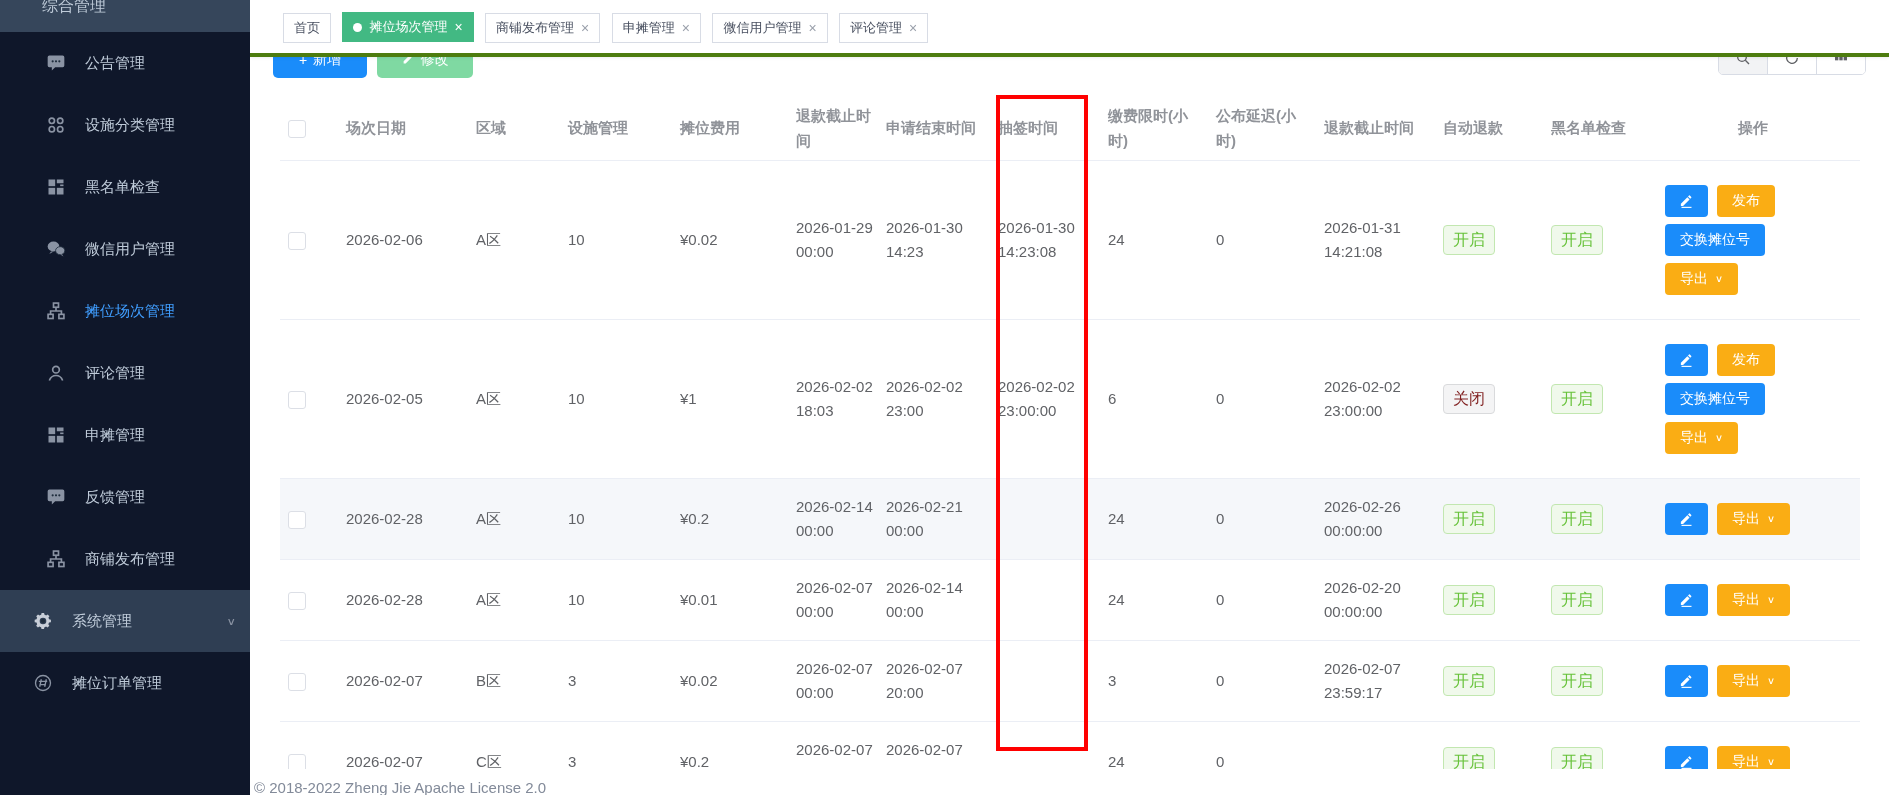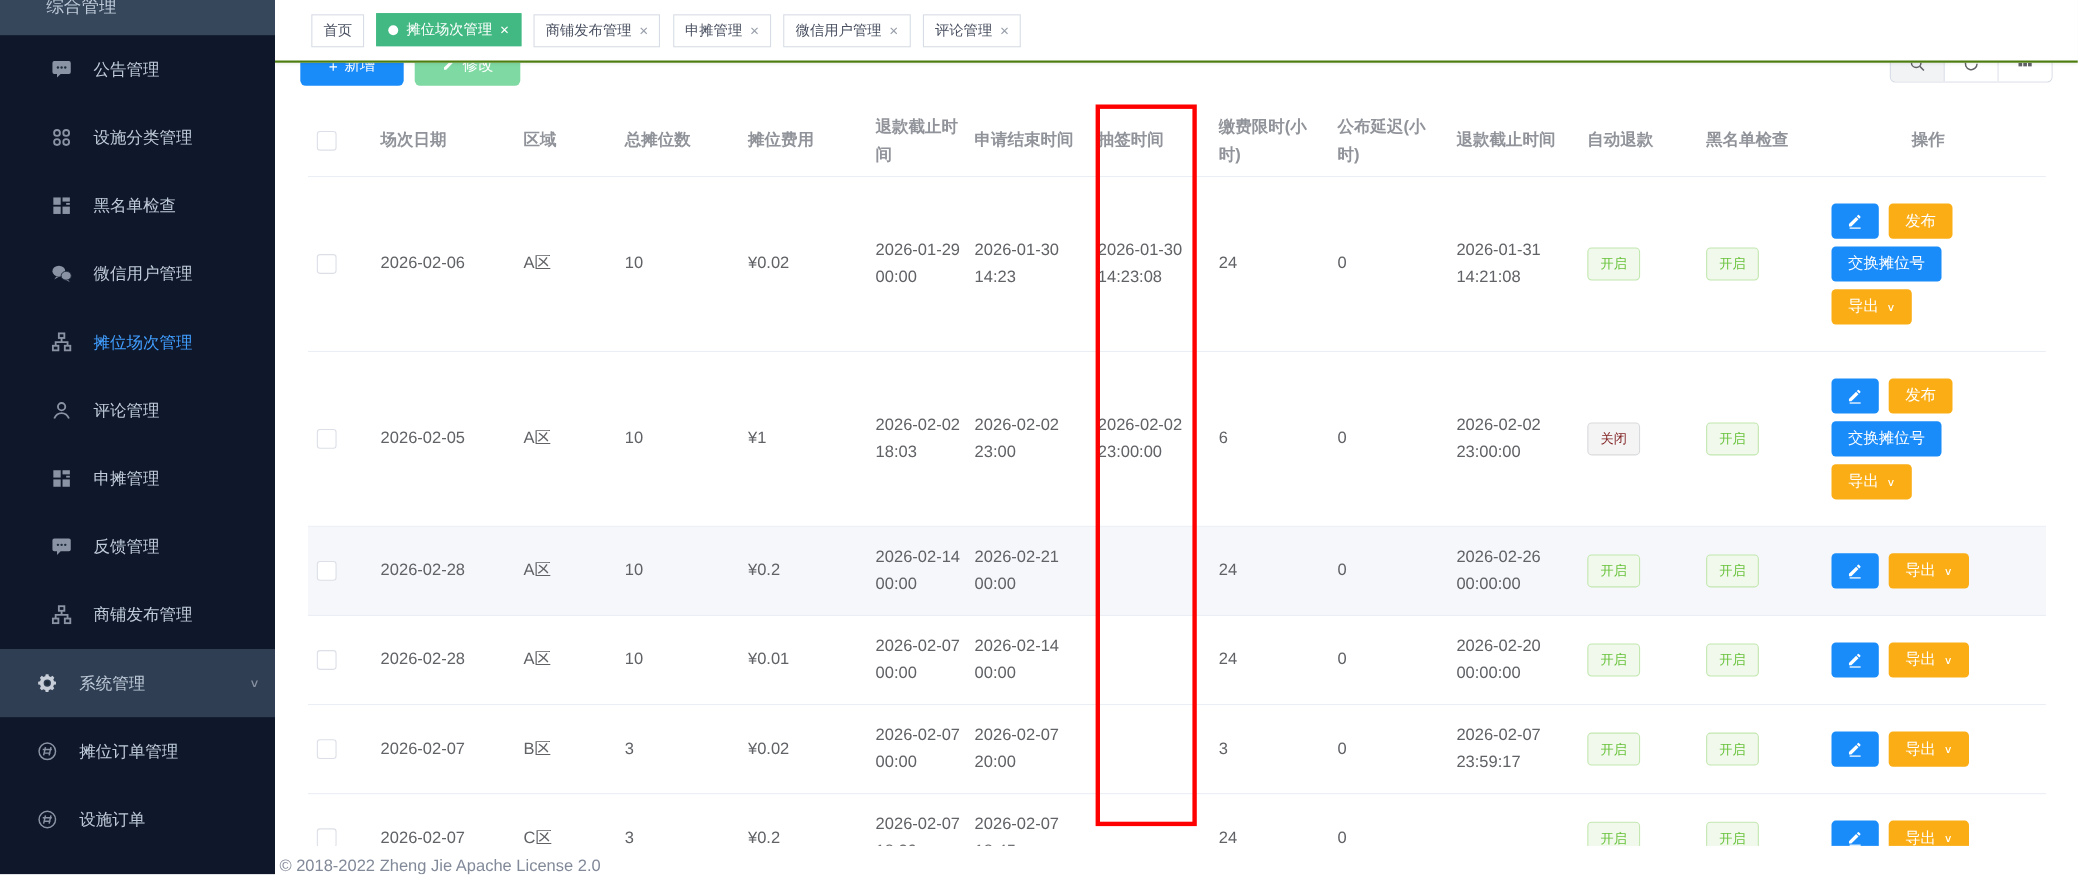--- a/index.html
+++ b/index.html
@@ -28,21 +28,21 @@
   .pa-add{background:#1a8cfa;width:94px;justify-content:center}
   .pa-edit{background:#7fd9a2;width:96px;justify-content:center}
 
   .icon-group{position:absolute;top:40px;right:23px;z-index:1;display:flex;border:1px solid #d8dce5;border-radius:5px;overflow:hidden;background:#fff}
   .icon-cell{width:48px;height:33px;display:flex;align-items:center;justify-content:center;border-right:1px solid #d8dce5;cursor:pointer;background:#fff}
   .icon-cell:last-child{border-right:none}
   .icon-cell.first{background:#f2f3f5}
   .icon-cell svg{width:16px;height:16px}
 
   
-  .tabbar{position:relative;z-index:2;height:57px;box-sizing:border-box;background:#fff;border-bottom:2px solid #4d7c0f;box-shadow:0 1px 3px rgba(0,21,41,.08);padding:12px 0 0 33px;white-space:nowrap}
+  .tabbar{position:relative;z-index:2;height:57px;box-sizing:border-box;background:#fff;border-bottom:4px solid #4d7c0f;box-shadow:0 1px 3px rgba(0,21,41,.08);padding:12px 0 0 33px;white-space:nowrap}
   .tab{height:30px;box-sizing:border-box;padding:0 10px;border:1px solid #d8dce5;background:#fff;color:#495060;font-size:13px;display:inline-flex;align-items:center;gap:7px;margin-right:7px;cursor:pointer}
   .tab .dot{width:9px;height:9px;border-radius:50%;background:#fff;display:inline-block}
   .tab .close{font-size:14px;color:#9aa0ab;line-height:1}
   .tab.active{background:#42b983;border-color:#42b983;color:#fff}
   .tab.active .close{color:#fff}
 
   
   .table{margin:38px 29px 0 30px;font-size:15px;color:#606266}
   .thead,.trow{display:flex;align-items:center;border-bottom:1px solid #ebeef5}
   .thead{min-height:65px;color:#909399;font-weight:700;line-height:25px}
@@ -53,21 +53,21 @@
   .c1{width:66px;padding-left:8px}
   .c2{width:130px}.c3{width:92px}.c4{width:112px}.c5{width:116px}
   .c6{width:90px}.c7{width:110px}.c8{width:112px;padding-left:2px}
   .c9{width:108px}.c10{width:108px}.c11{width:112px}
   .c12{width:100px;padding-left:7px}.c13{width:120px;padding-left:15px}
   .c14{flex:1;text-align:center}
   .th.c14{text-align:center}
 
   .cb{display:inline-block;width:16px;height:16px;border:1px solid #dcdfe6;border-radius:3px;background:#fff;cursor:pointer;vertical-align:middle}
 
-  .tag{display:inline-block;min-width:48px;text-align:center;height:30px;line-height:28px;border:1px solid;border-radius:4px;padding:0 9px;font-size:12px;box-sizing:border-box;white-space:nowrap}
+  .tag{display:inline-block;min-width:48px;text-align:center;height:30px;line-height:28px;border:1px solid;border-radius:4px;padding:0 9px;font-size:16px;box-sizing:border-box;white-space:nowrap}
   .tag.success{color:#67c23a;background:#f0f9eb;border-color:#c2e7b0}
   .tag.info{color:#7f1d1d;background:#f4f4f5;border-color:#d9dadc}
 
   .actions{display:flex;flex-wrap:wrap;gap:7px 9px;width:176px;margin:0 auto;justify-content:flex-start;align-items:center}
   .btn{height:32px;border:none;border-radius:4px;color:#fff;font-size:14px;padding:12px 15px;cursor:pointer;display:inline-flex;align-items:center;gap:4px;white-space:nowrap}
   .btn.blue{background:#1a8cfa}
   .btn.yellow{background:#faad14}
   .btn.edit{padding:0 14px}
   .btn.edit svg{width:15px;height:15px}
   .caret{font-size:11px;margin-left:3px;transform:scaleY(.85)}
@@ -228,30 +228,20 @@
         <span class="s-ico">
           <svg viewBox="0 0 24 24" fill="none" stroke="#8a93a3" stroke-width="1.6">
             <circle cx="12" cy="12" r="9"></circle>
             <path d="M7 10h10M8.5 14h7M10 7.5l-2 9M16 7.5l-2 9"></path>
           </svg>
         </span>
         <span class="s-label">摊位订单管理</span>
 
       </div>
 
-      <div class="side-item lv1">
-        <span class="s-ico">
-          <svg viewBox="0 0 24 24" fill="none" stroke="#8a93a3" stroke-width="1.6">
-            <circle cx="12" cy="12" r="9"></circle>
-            <path d="M7 10h10M8.5 14h7M10 7.5l-2 9M16 7.5l-2 9"></path>
-          </svg>
-        </span>
-        <span class="s-label">设施订单</span>
-
-      </div>
 
   </div>
 
   <div class="content">
 
     <div class="page-actions">
       <button class="pa-btn pa-add">
         <span>+</span>
         <span>新增</span>
       </button>
@@ -328,21 +318,21 @@
           <span class="close">×</span>
         </span>
       
     </div>
 
     <div class="table">
       <div class="thead">
         <div class="th c1"><span class="cb"></span></div>
         <div class="th c2">场次日期</div>
         <div class="th c3">区域</div>
-        <div class="th c4">总摊位数</div>
+        <div class="th c4">设施管理</div>
         <div class="th c5">摊位费用</div>
         <div class="th c6">退款截止时间</div>
         <div class="th c7">申请结束时间</div>
         <div class="th c8">抽签时间</div>
         <div class="th c9">缴费限时(小时)</div>
         <div class="th c10">公布延迟(小时)</div>
         <div class="th c11">退款截止时间</div>
         <div class="th c12">自动退款</div>
         <div class="th c13">黑名单检查</div>
         <div class="th c14">操作</div>

